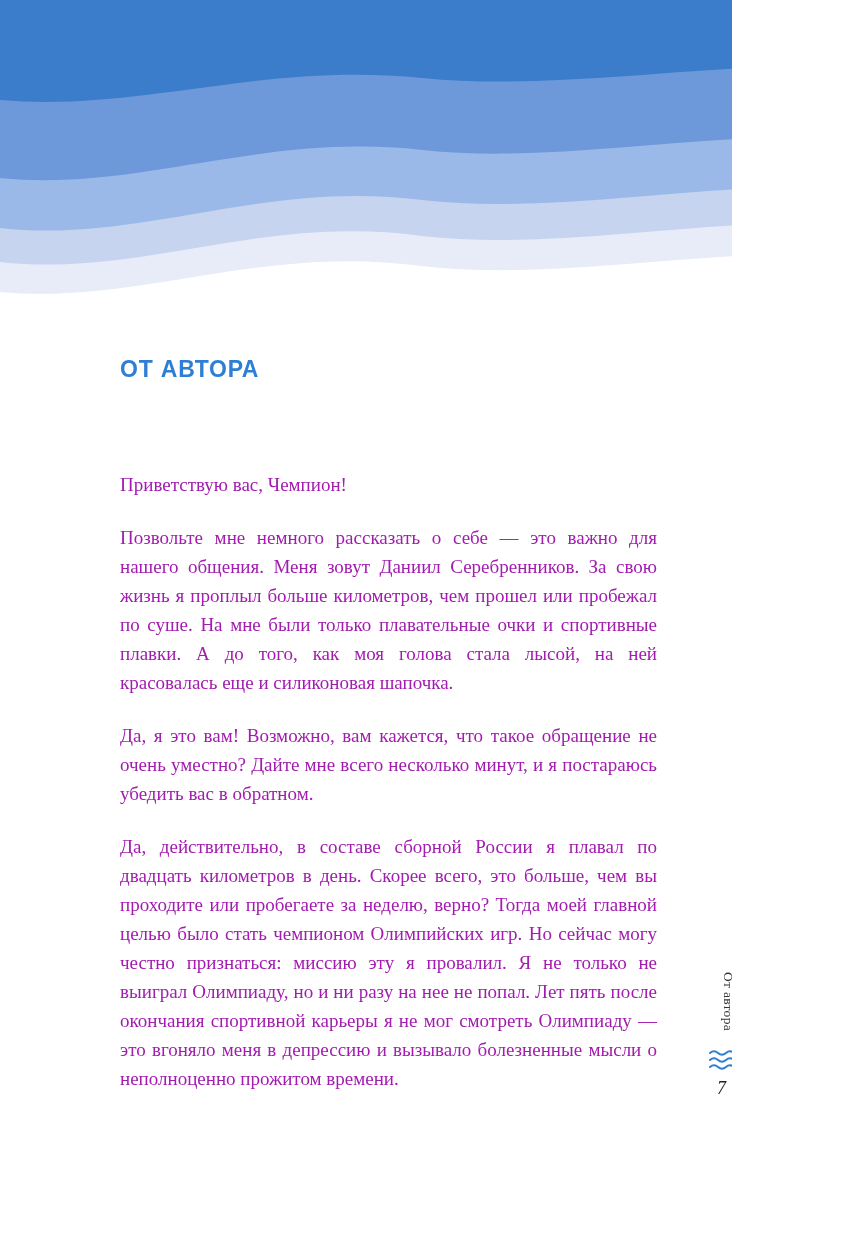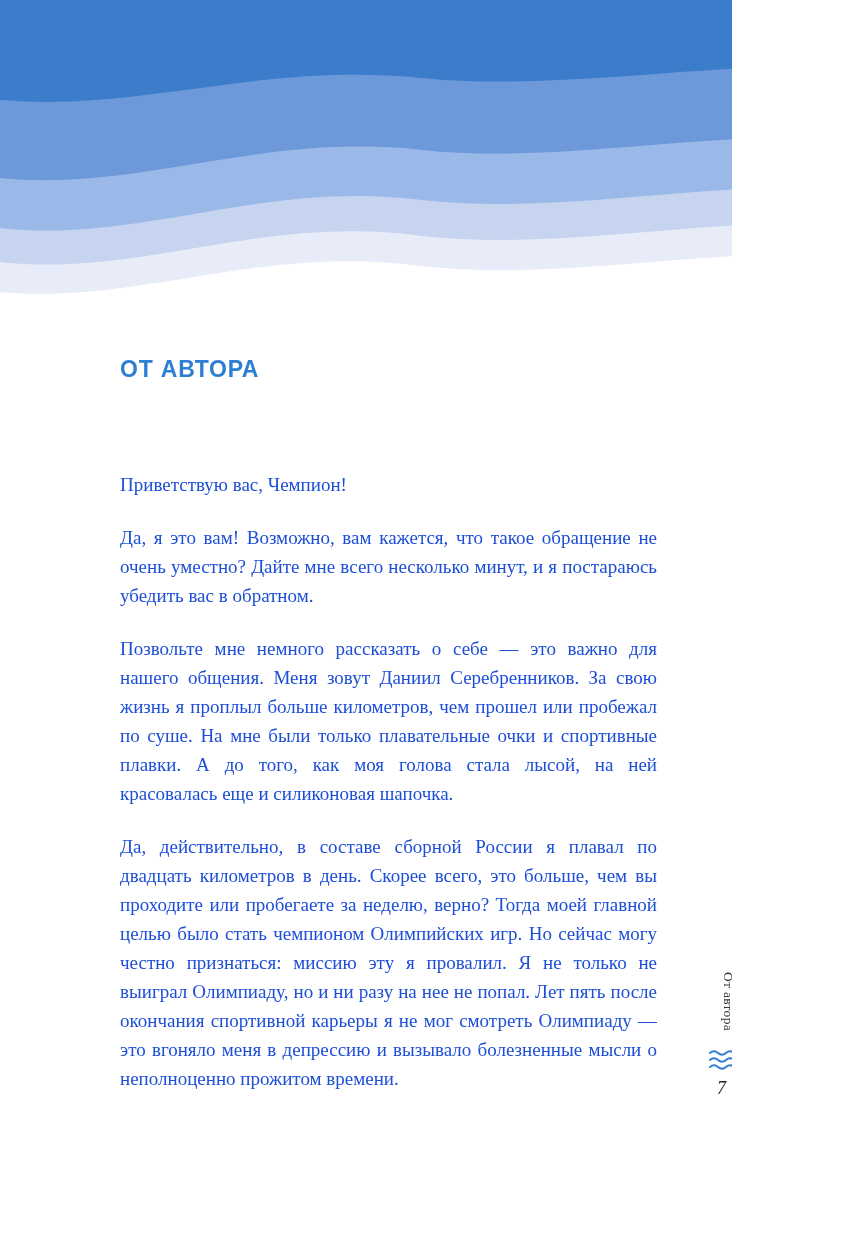--- a/index.html
+++ b/index.html
@@ -29,21 +29,21 @@
     color: #2e7ed3;
   }
   .body-text {
     position: absolute;
     left: 120px;
     top: 470px;
     width: 537px;
     font-family: "Liberation Serif", serif;
     font-size: 19px;
     line-height: 29px;
-    color: #1d4ed8;
+    color: #a21caf;
     text-align: justify;
   }
   .body-text p { margin: 0 0 24px 0; }
   .sidebar-label {
     position: absolute;
     left: 720px;
     top: 972px;
     writing-mode: vertical-rl;
     font-family: "Liberation Serif", serif;
     font-size: 13.5px;
@@ -75,22 +75,22 @@
     <path d="M0,0 V262 C140,278 260,214 422,236 C560,252 720,214 844,226 V0 Z" fill="#c6d4f0"></path>
     <path d="M0,0 V228 C140,244 260,180 422,200 C560,216 720,178 844,190 V0 Z" fill="#9bb9e8"></path>
     <path d="M0,0 V178 C140,192 260,132 422,150 C560,165 720,128 844,140 V0 Z" fill="#6d99da"></path>
     <path d="M0,0 V100 C140,112 260,62 422,78 C560,92 720,60 844,68 V0 Z" fill="#3c7dcb"></path>
   </svg>
 
   <h1 class="chapter-heading">ОТ АВТОРА</h1>
 
   <div class="body-text">
     <p>Приветствую вас, Чемпион!</p>
+    <p>Позвольте мне немного рассказать о себе — это важно для нашего общения. Меня зовут Даниил Серебренников. За свою жизнь я проплыл больше километров, чем прошел или пробежал по суше. На мне были только плавательные очки и спортивные плавки. А до того, как моя голова стала лысой, на ней красовалась еще и силиконовая шапочка.</p>
     <p>Да, я это вам! Возможно, вам кажется, что такое обращение не очень уместно? Дайте мне всего несколько минут, и я постараюсь убедить вас в обратном.</p>
-    <p>Позвольте мне немного рассказать о себе — это важно для нашего общения. Меня зовут Даниил Серебренников. За свою жизнь я проплыл больше километров, чем прошел или пробежал по суше. На мне были только плавательные очки и спортивные плавки. А до того, как моя голова стала лысой, на ней красовалась еще и силиконовая шапочка.</p>
     <p>Да, действительно, в составе сборной России я плавал по двадцать километров в день. Скорее всего, это больше, чем вы проходите или пробегаете за неделю, верно? Тогда моей главной целью было стать чемпионом Олимпийских игр. Но сейчас могу честно признаться: миссию эту я провалил. Я не только не выиграл Олимпиаду, но и ни разу на нее не попал. Лет пять после окончания спортивной карьеры я не мог смотреть Олимпиаду — это вгоняло меня в депрессию и вызывало болезненные мысли о неполноценно прожитом времени.</p>
   </div>
 
   <div class="sidebar-label">От автора</div>
 
   <svg class="sidebar-waves-icon" width="34" height="24" viewBox="0 0 34 24" aria-hidden="true">
     <g fill="none" stroke="#2e7ed3" stroke-width="2" stroke-linecap="round">
       <path d="M1,5 Q5,1.5 9,5 T17,5 T25,5 T33,5"></path>
       <path d="M1,12 Q5,8.5 9,12 T17,12 T25,12 T33,12"></path>
       <path d="M1,19 Q5,15.5 9,19 T17,19 T25,19 T33,19"></path>

